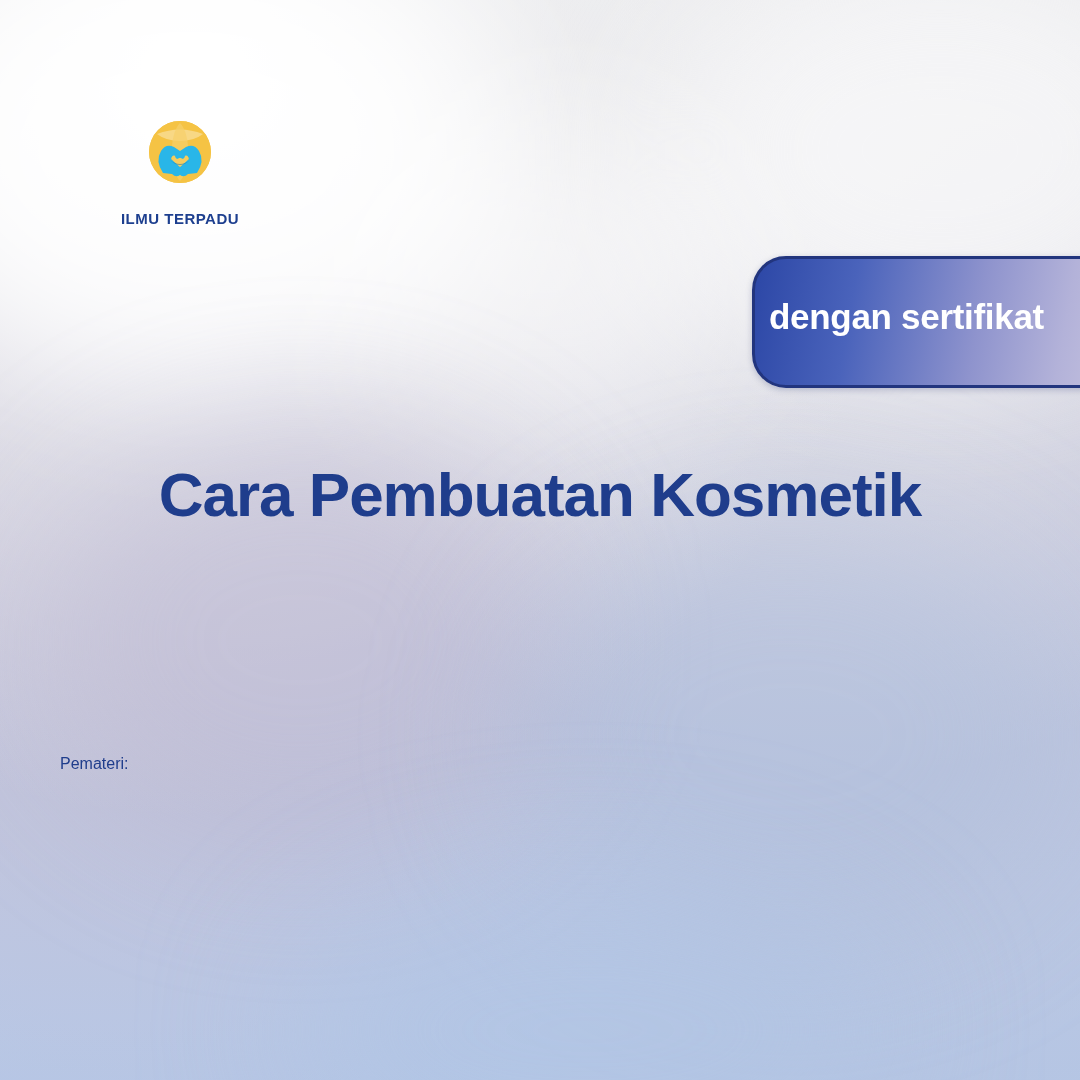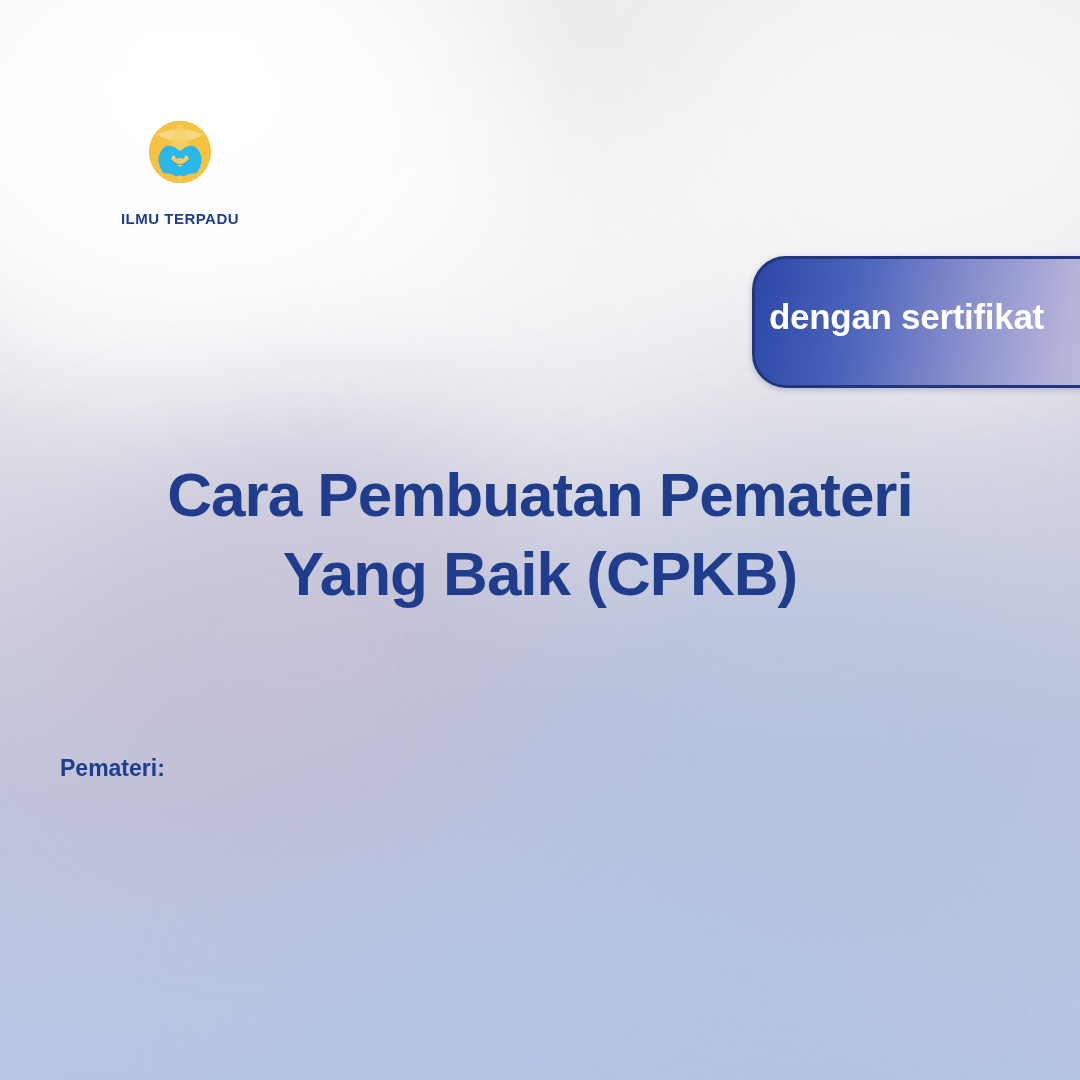--- a/index.html
+++ b/index.html
@@ -114,22 +114,22 @@
     box-sizing: border-box;
   }
   .headline .line { display: block; }
 
   
   .speaker {
     position: absolute;
     left: 60px;
     top: 752px;
     color: #1f3d8c;
-    font-size: 23px;
-    font-weight: bold;
+    font-size: 16px;
+    font-weight: normal;
     line-height: 1.47;
   }
   .speaker .line { display: block; }
 </style>
 </head>
 <body>
 
 <div class="poster">
 
   <div class="blob blob-a"></div>
@@ -152,21 +152,20 @@
       </svg>
     </div>
     <div class="logo-text">ILMU TERPADU</div>
   </div>
 
   <div class="ribbon">
     <span class="ribbon-label">dengan sertifikat</span>
   </div>
 
   <div class="headline">
-    <span class="line">Cara Pembuatan Pemateri</span>
-    <span class="line">Yang Baik (CPKB)</span>
+    <span class="line">Cara Pembuatan Kosmetik</span>
   </div>
 
   <div class="speaker">
     <span class="line">Pemateri:</span>
   </div>
 
 </div>
 
 </body></html>

